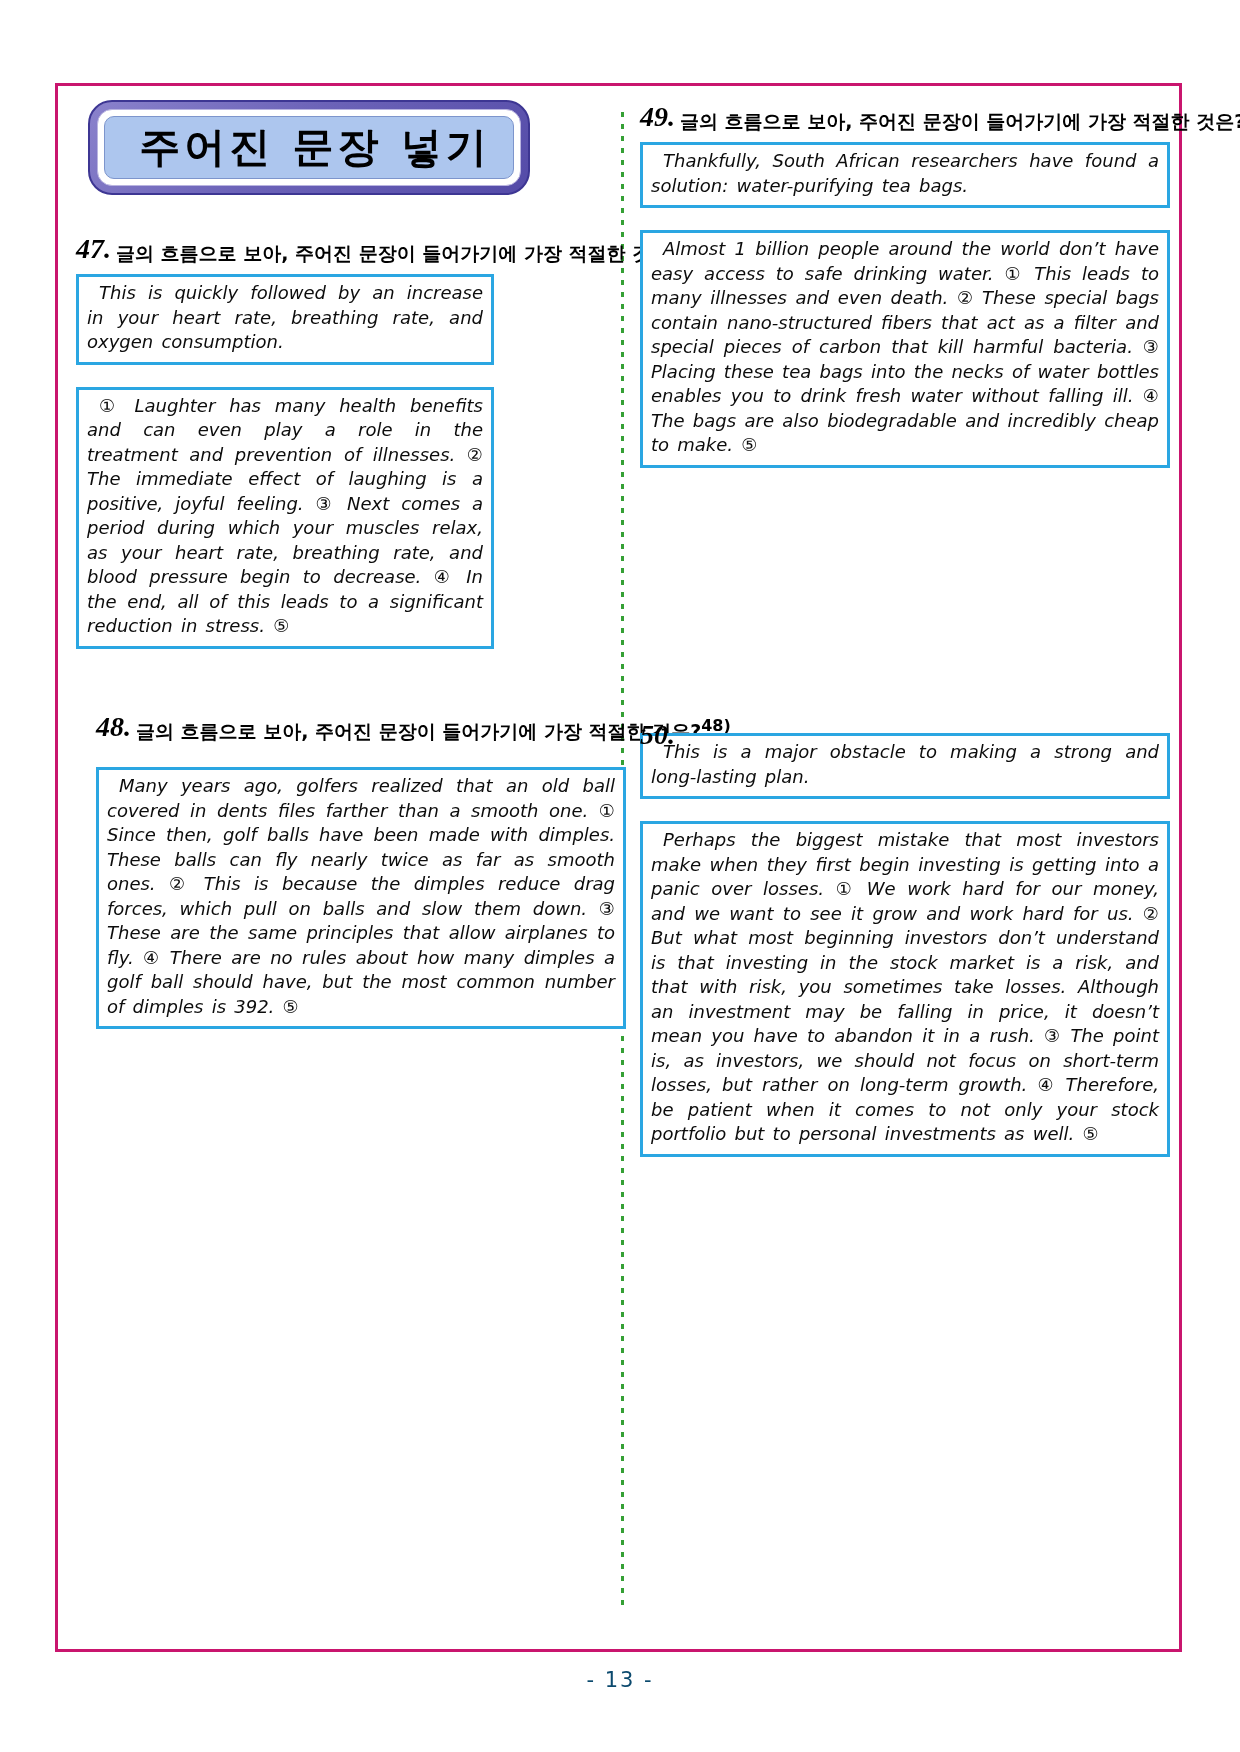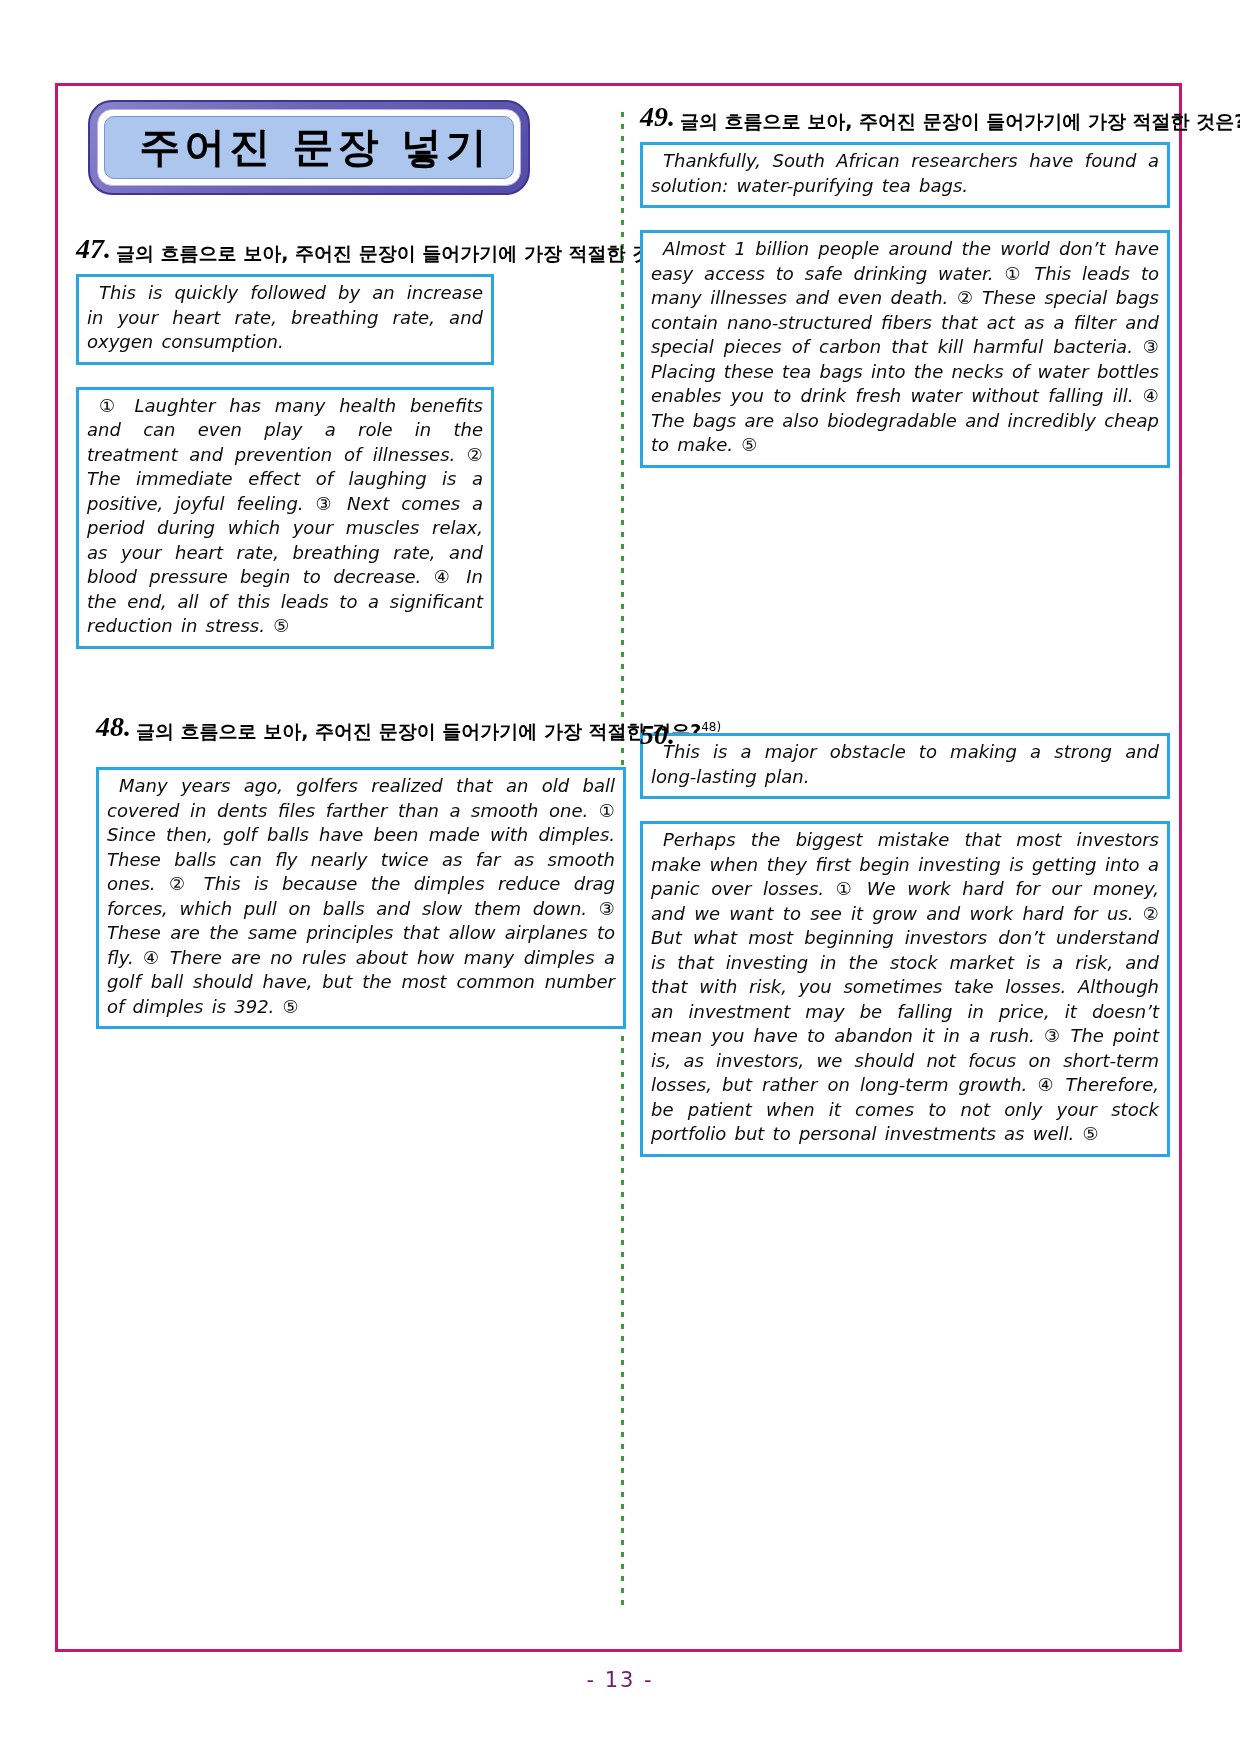--- a/index.html
+++ b/index.html
@@ -99,22 +99,22 @@
     position: absolute;
     left: 0;
     top: -5px;
     font-family: "Liberation Serif", "DejaVu Serif", serif;
     font-style: italic;
     font-weight: bold;
     font-size: 28px;
     letter-spacing: 0;
   }
   .q-foot {
-    font-size: 12px;
-    font-weight: normal;
+    font-size: 16px;
+    font-weight: bold;
     vertical-align: 7px;
     line-height: 0;
   }
   .q-line1-just {
     display: block;
     text-align: justify;
     text-align-last: justify;
     white-space: normal;
   }
   .q-line2 {
@@ -142,21 +142,21 @@
   }
   
   .page-number {
     position: absolute;
     top: 1668px;
     left: 0;
     width: 1240px;
     text-align: center;
     font-size: 21px;
     letter-spacing: 2px;
-    color: #701a75;
+    color: #0c4a6e;
   }
 </style>
 </head>
 <body>
 
 <div class="page">
 
   <div class="page-border"></div>
 
   <div class="title-outer">

